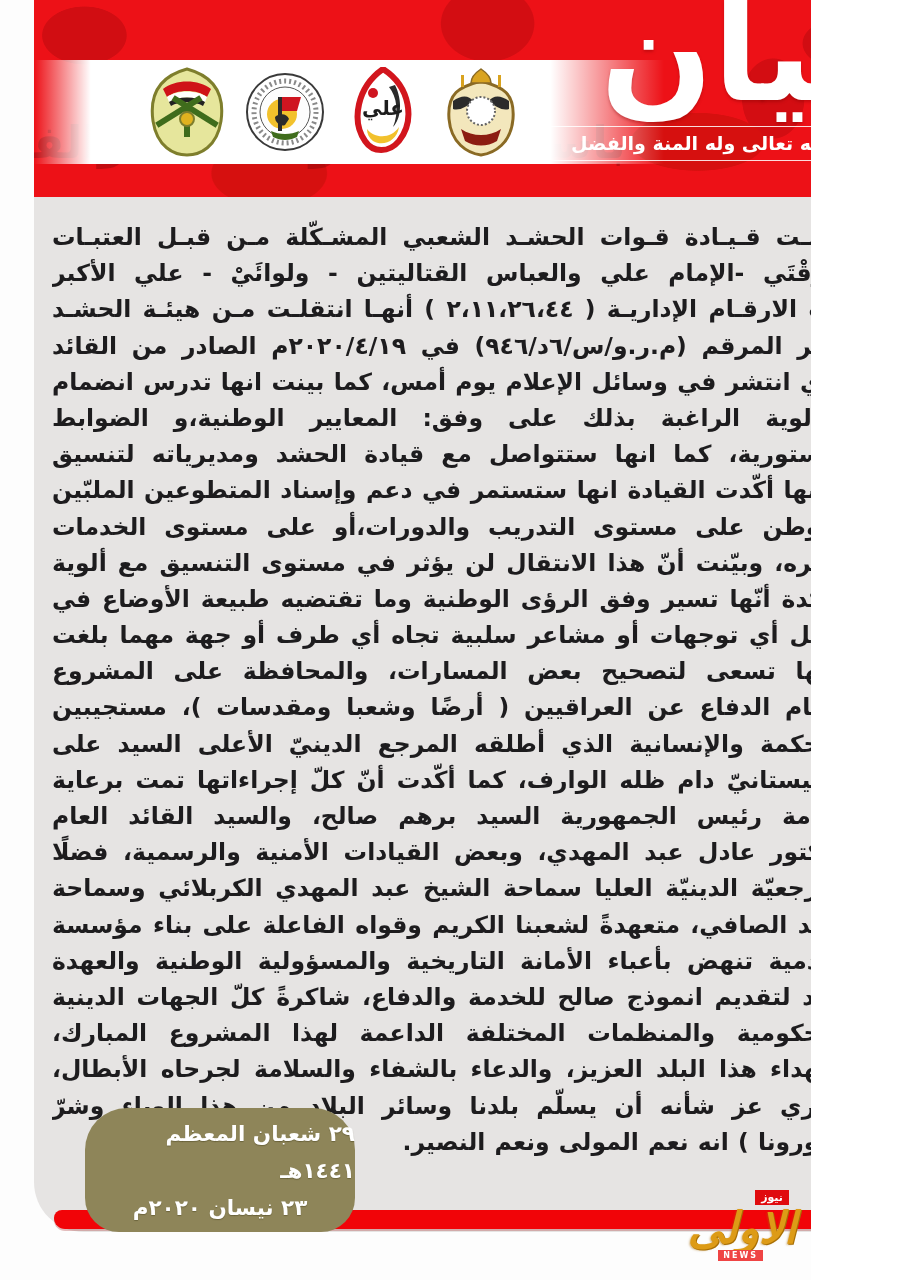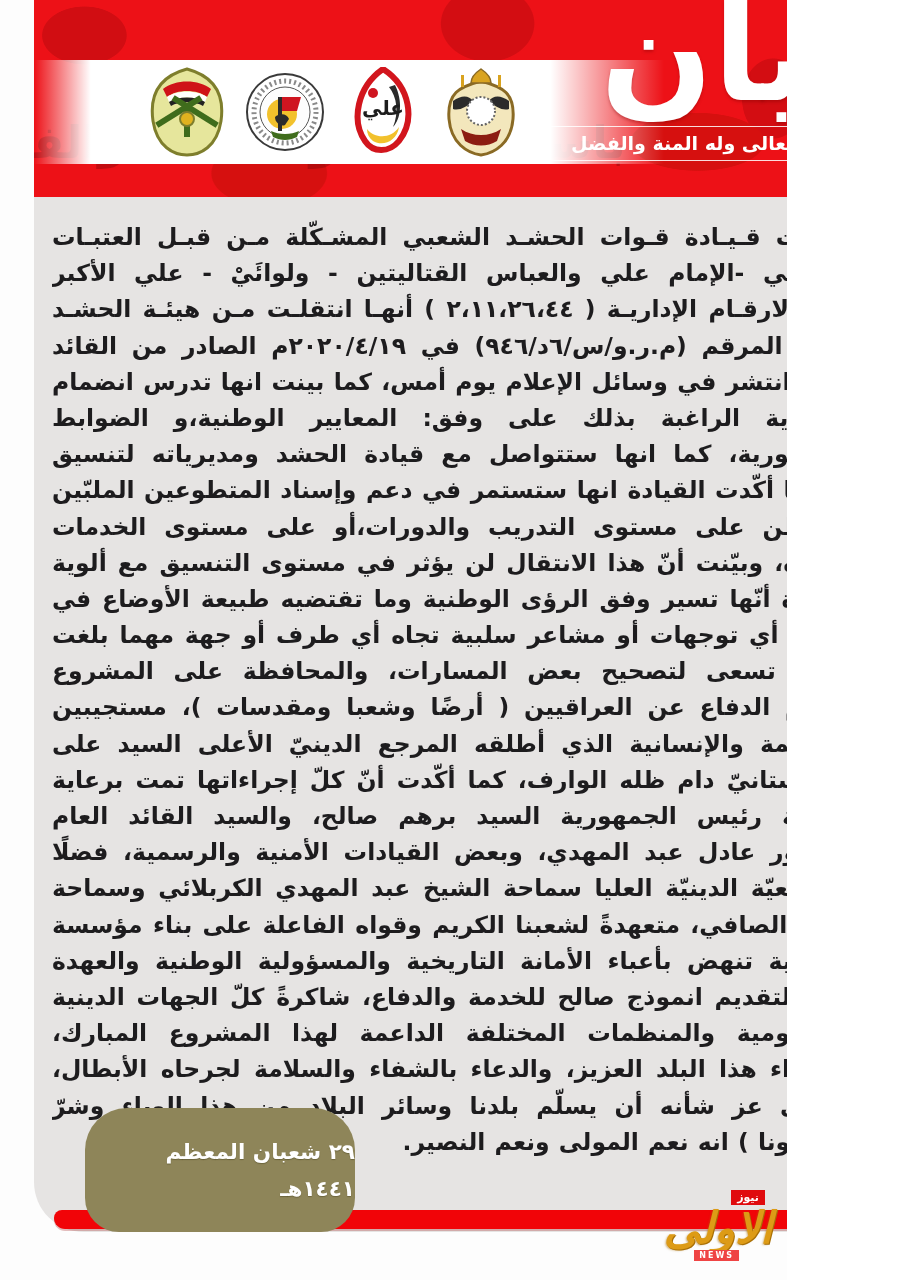--- a/index.html
+++ b/index.html
@@ -1,18 +1,18 @@
 <!DOCTYPE html>
 <html><head>
 <meta charset="utf-8">
 <style>
   html,body{margin:0;padding:0;background:#ffffff;}
   .page{
     position:relative;width:787px;height:1280px;overflow:hidden;
-    background:#fdfdfd;font-family:"DejaVu Sans",sans-serif;
+    background:#fdfdfd;font-family:"DejaVu Sans",sans-serif;padding-left:24px;
   }
   .content{position:absolute;left:34px;top:0;width:840px;}
   
   .header{
     position:relative;height:197px;overflow:hidden;
     background-color:#ed1117;
     background-image:
       radial-gradient(ellipse 95px 65px at 6% 18%, #d10d12 44%, rgba(0,0,0,0) 45%),
       radial-gradient(ellipse 130px 75px at 28% 88%, #d6100f 44%, rgba(0,0,0,0) 45%),
       radial-gradient(ellipse 105px 85px at 54% 12%, #d30d12 44%, rgba(0,0,0,0) 45%),
@@ -172,20 +172,21 @@
       <div class="bline">لشهداء هذا البلد العزيز، والدعاء بالشفاء والسلامة لجرحاه الأبطال، والابتهال</div>
       <div class="bline">للباري عز شأنه أن يسلّم بلدنا وسائر البلاد من هذا الوباء وشرّ الجائحة الضارة</div>
       <div class="bline last">( كورونا ) انه نعم المولى ونعم النصير.</div>
     </div>
   </div>
 
   <div class="red-stripe"></div>
 
   <div class="date-box">
     <div>٢٩ شعبان المعظم ١٤٤١هـ</div>
+    <div>٢٣ نيسان ٢٠٢٠م</div>
   </div>
 
   <div class="watermark">
     <span class="tag">نيوز</span>
     <div class="brand">الاولى</div>
     <span class="news">NEWS</span>
   </div>
 </div>
 
 </body></html>

